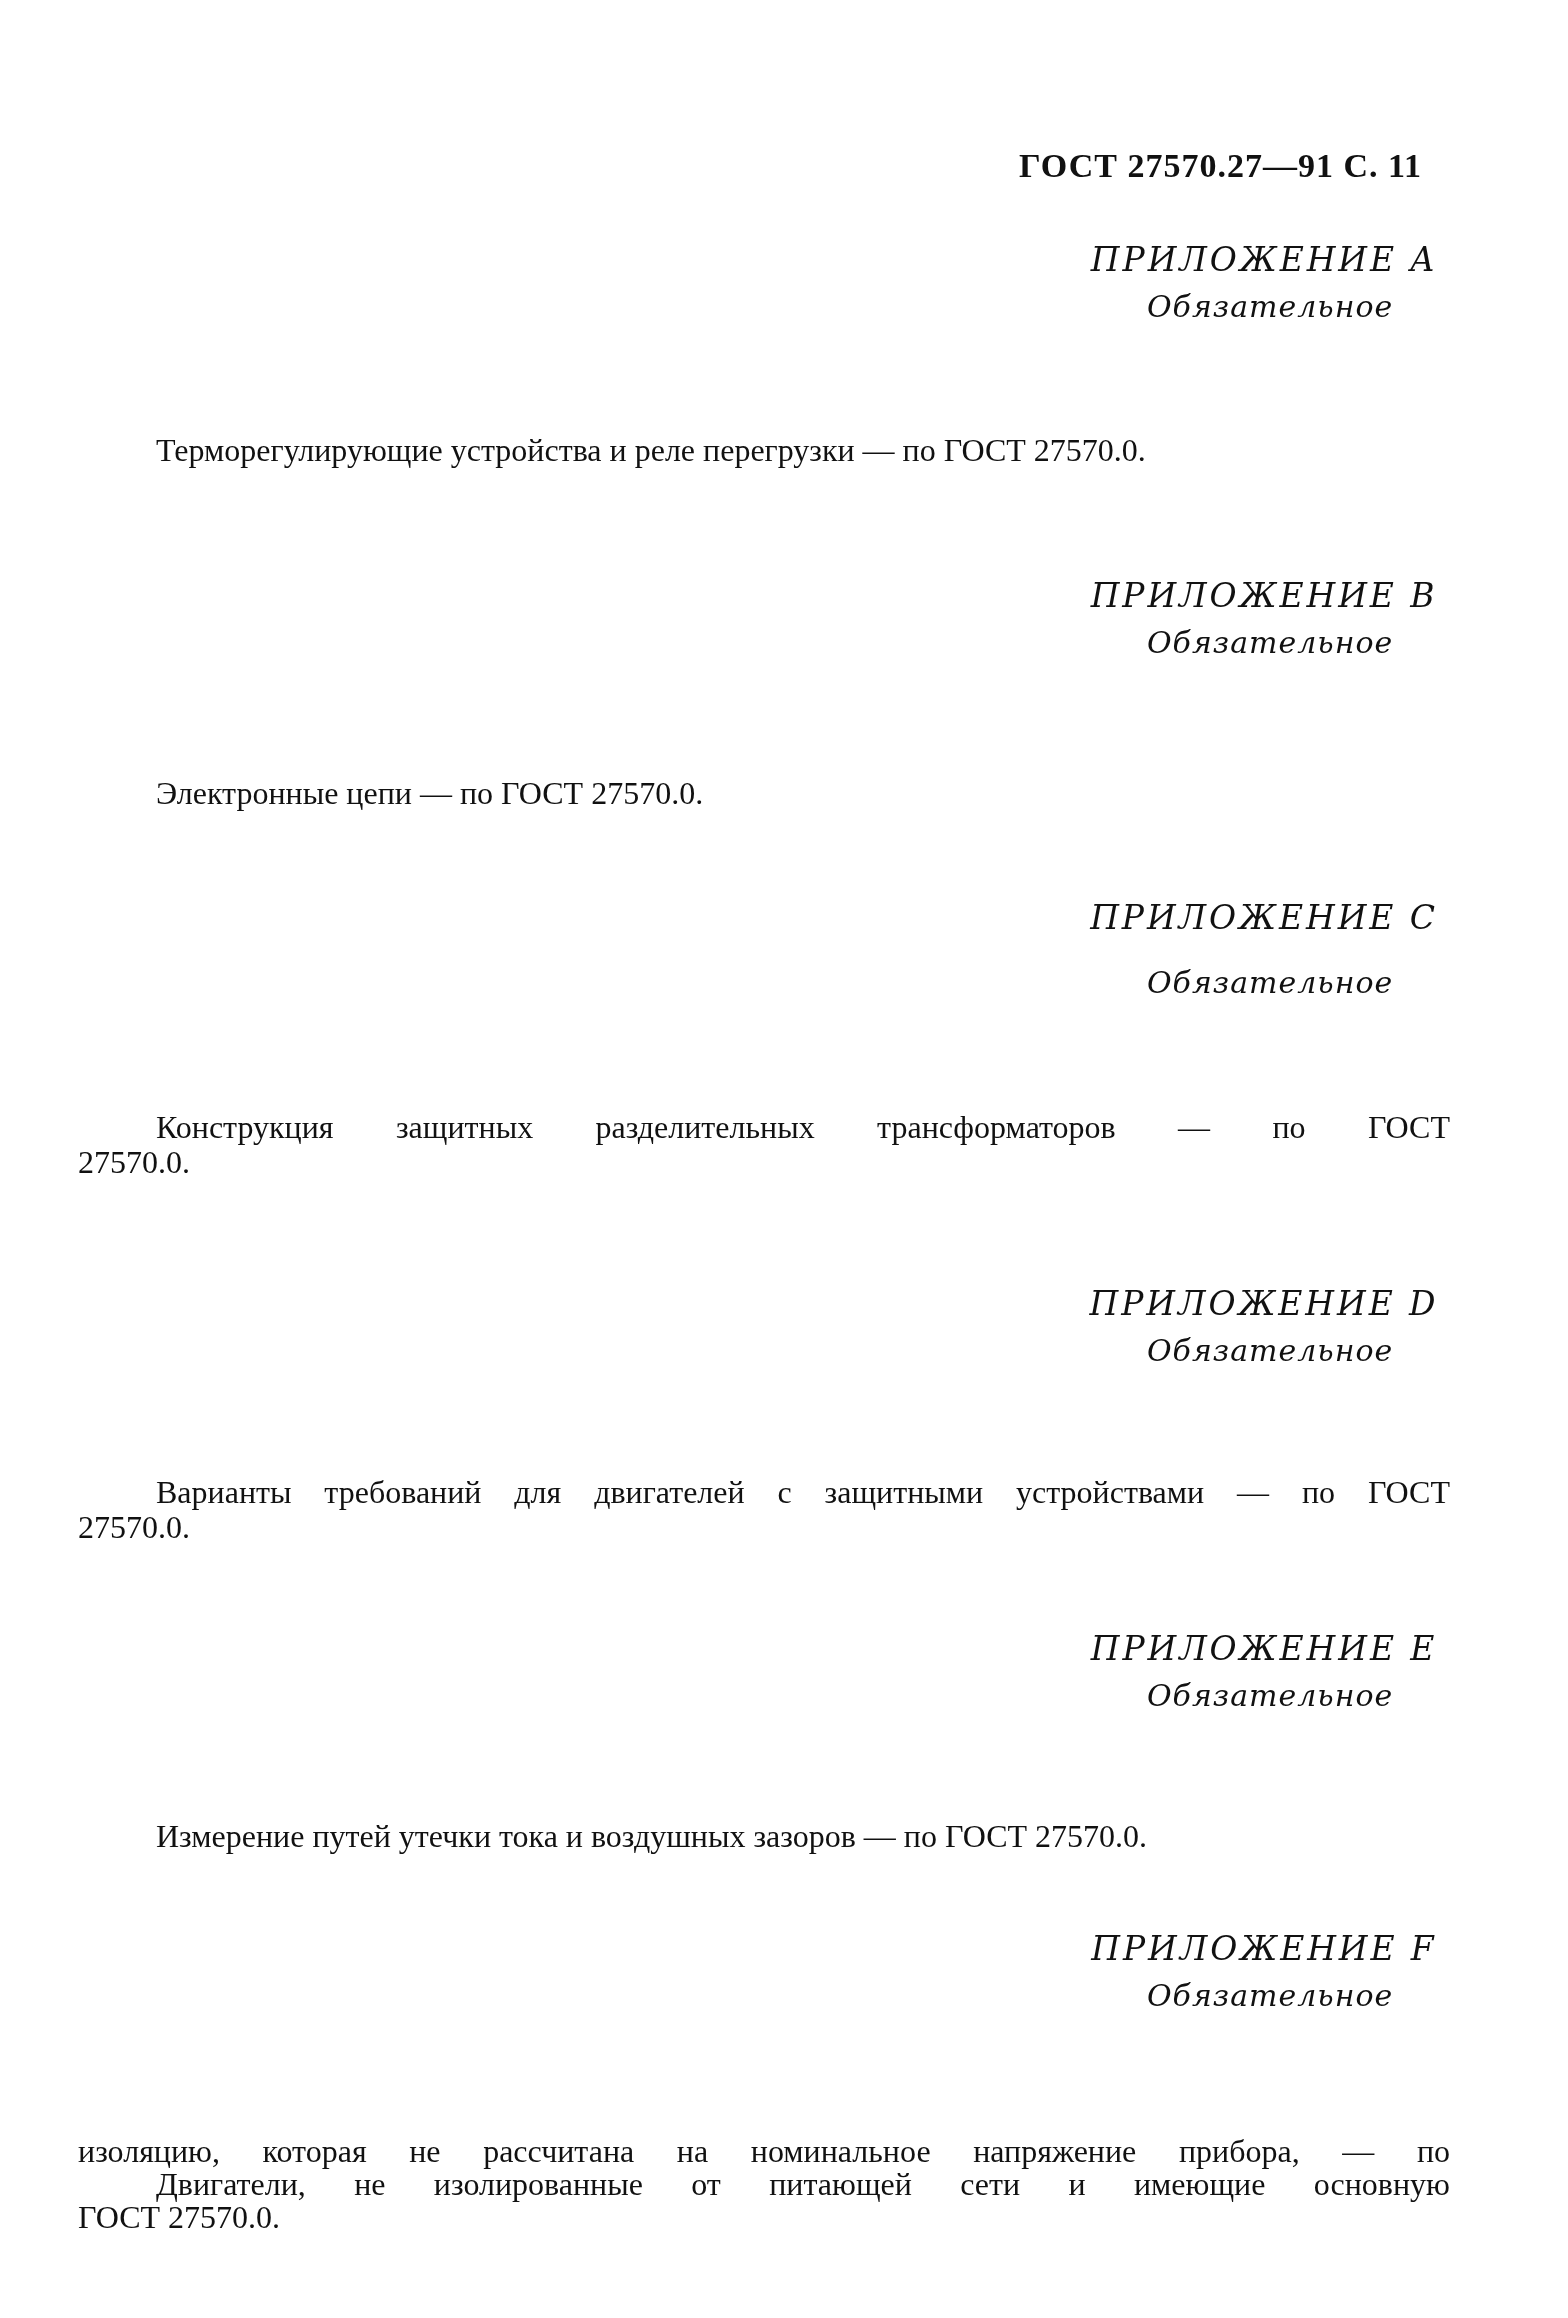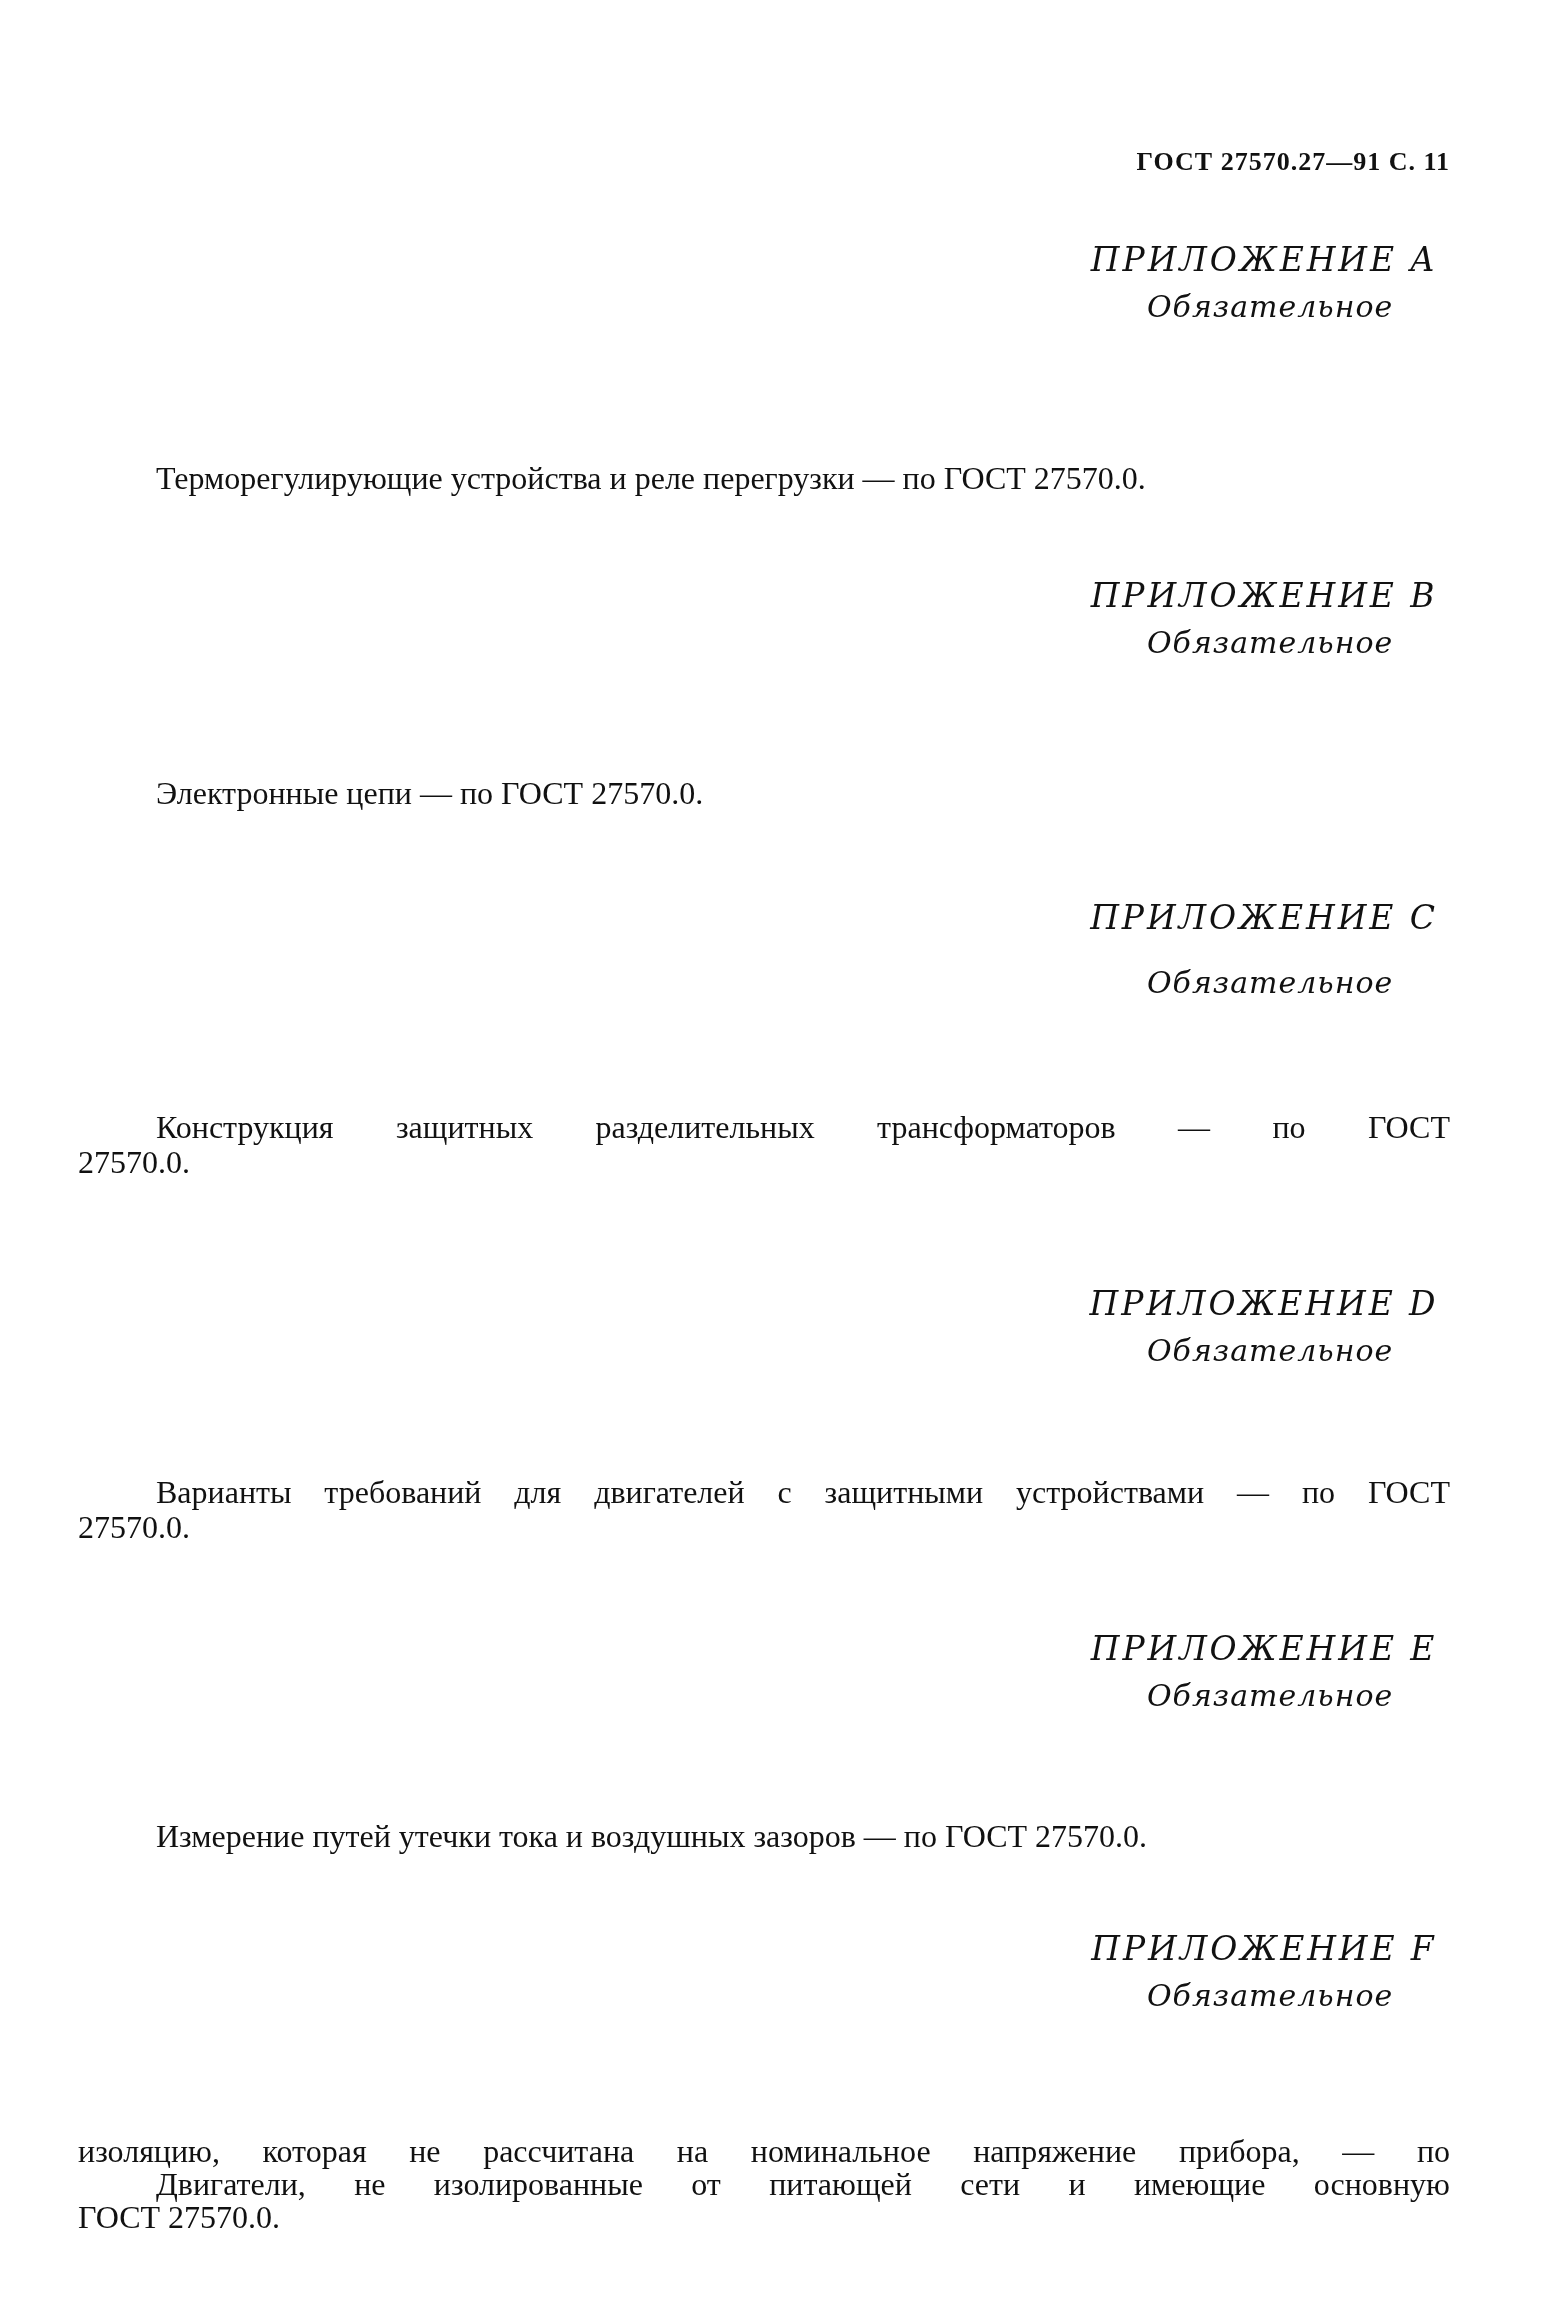--- a/index.html
+++ b/index.html
@@ -1,19 +1,19 @@
 <!DOCTYPE html>
 <html><head>
 <meta charset="utf-8">
 <style>
   html, body { margin: 0; padding: 0; background: #ffffff; }
   body { width: 1568px; height: 2318px; position: relative; overflow: hidden; color: #111; }
   .page-header {
-    position: absolute; top: 147px; left: 1019px; width: 431px; text-align: right;
-    font-family: "Liberation Serif", "DejaVu Serif", serif; font-weight: bold; font-size: 26px;
+    position: absolute; top: 147px; left: 1019px; width: 431px; 
+    font-family: "Liberation Serif", "DejaVu Serif", serif; font-weight: bold; font-size: 34px;
     letter-spacing: 1px;
   }
   .appendix-head {
     position: absolute; left: 1078px; width: 372px; text-align: center;
     font-family: "DejaVu Serif", "Liberation Serif", serif; font-style: italic;
     font-size: 33px; letter-spacing: 2.9px;
   }
   .appendix-sub {
     position: absolute; left: 1147px; width: 294px; text-align: left;
     font-family: "DejaVu Serif", "Liberation Serif", serif; font-style: italic;
@@ -27,21 +27,21 @@
   .para .indent { display: inline-block; width: 78px; }
   .justify-line { text-align-last: justify; }
 </style>
 </head>
 <body>
 
 <div class="page-header">ГОСТ 27570.27—91 С. 11</div>
 
 <div class="appendix-head" style="top:240px;">ПРИЛОЖЕНИЕ A</div>
 <div class="appendix-sub" style="top:289px;">Обязательное</div>
-<div class="para" style="top:433px;margin-top:28px;">
+<div class="para" style="top:433px;">
   <span class="indent"></span><span>Терморегулирующие устройства и реле перегрузки — по ГОСТ 27570.0.</span>
 </div>
 
 <div class="appendix-head" style="top:576px;">ПРИЛОЖЕНИЕ B</div>
 <div class="appendix-sub" style="top:625px;">Обязательное</div>
 <div class="para" style="top:776px;">
   <span class="indent"></span><span>Электронные цепи — по ГОСТ 27570.0.</span>
 </div>
 
 <div class="appendix-head" style="top:898px;">ПРИЛОЖЕНИЕ C</div>

